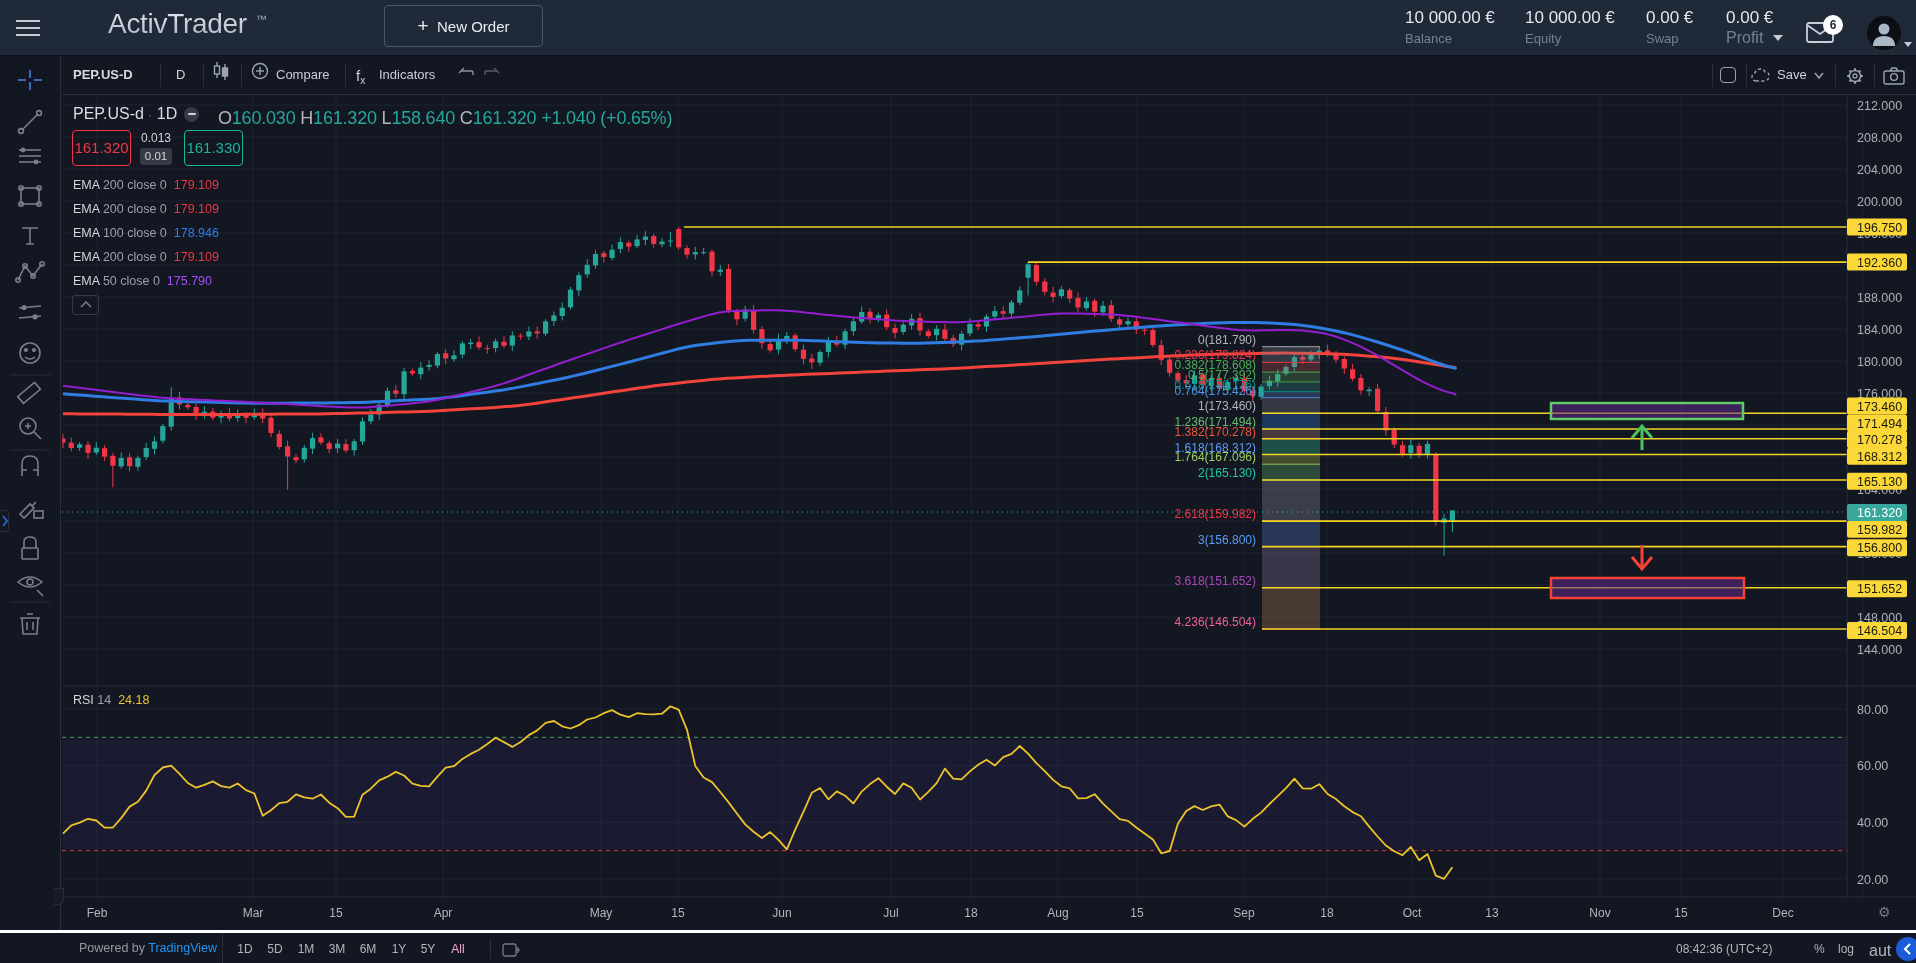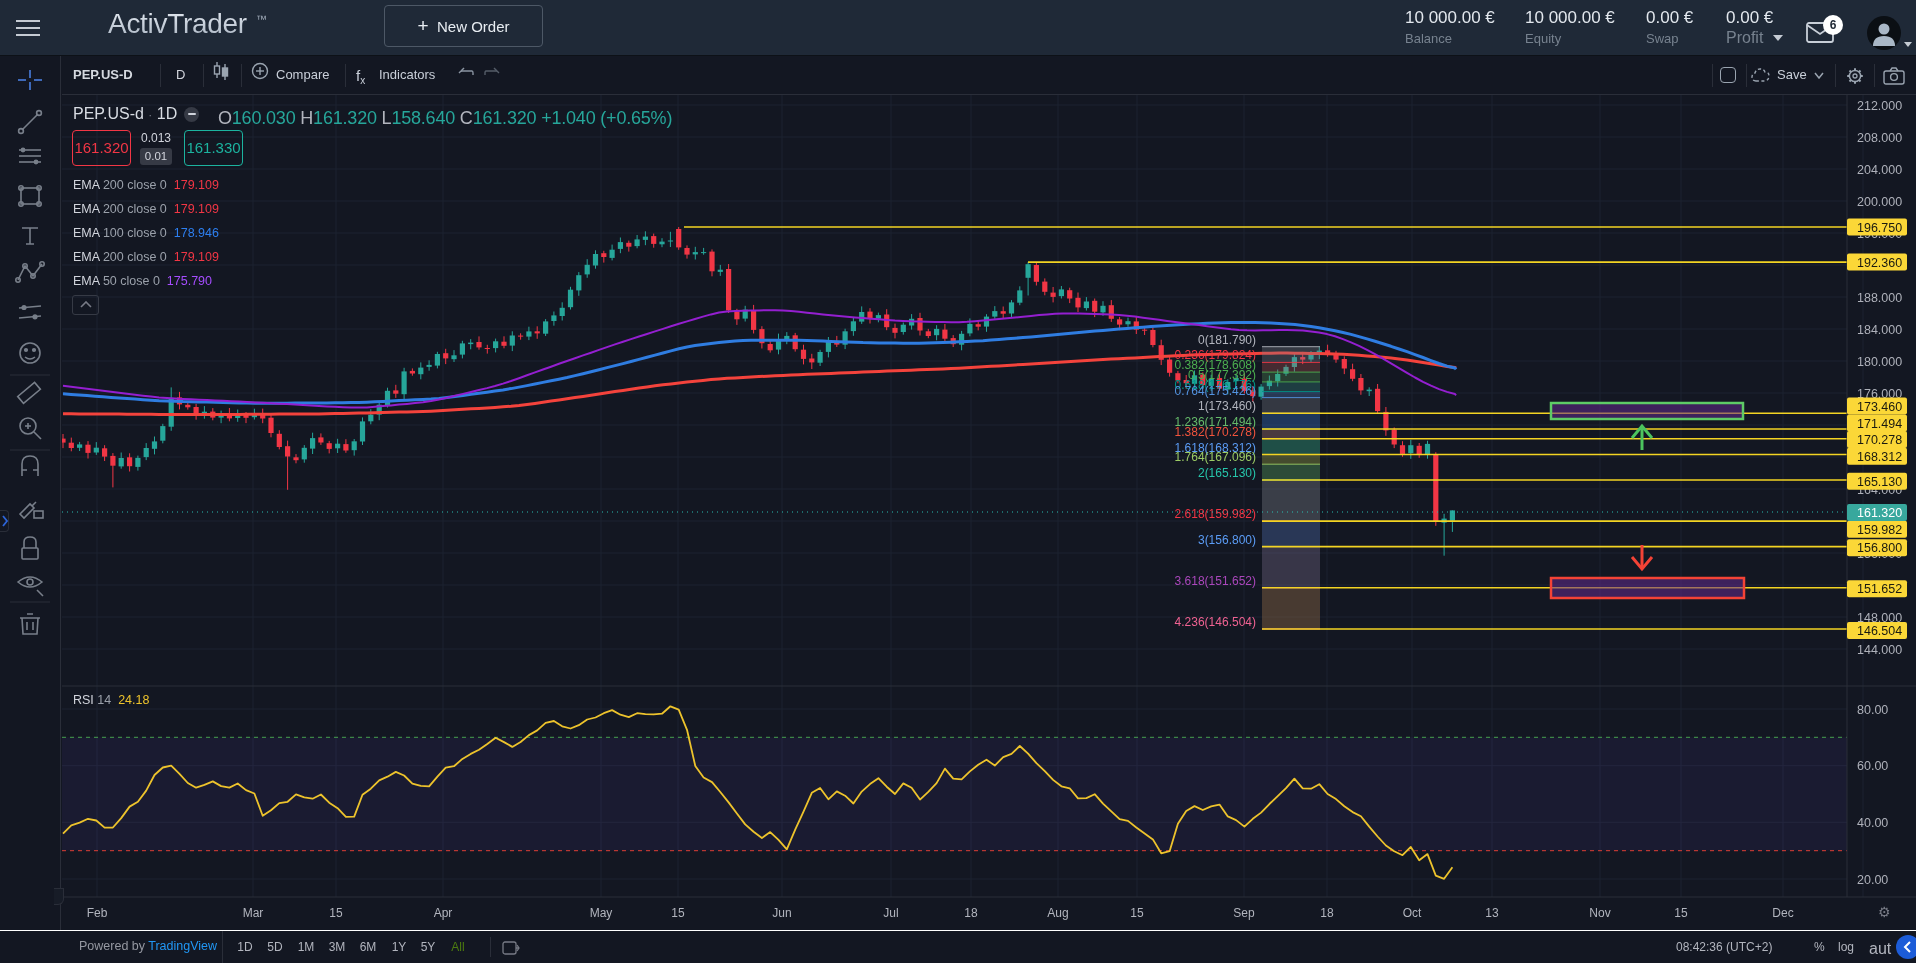--- a/index.html
+++ b/index.html
@@ -713,31 +713,31 @@
 <div class="abs" style="left:73px;top:250px;font-size:12.5px;color:#d1d4dc">EMA <span style="color:#9aa0aa">200 close 0</span>&nbsp;&nbsp;<span style="color:#f23645">179.109</span></div>
 <div class="abs" style="left:73px;top:274px;font-size:12.5px;color:#d1d4dc">EMA <span style="color:#9aa0aa">50 close 0</span>&nbsp;&nbsp;<span style="color:#a64dff">175.790</span></div>
 <div class="abs" style="left:72px;top:295px;width:27px;height:20px;border:1px solid #363a45;border-radius:3px"></div>
 <svg width="12" height="8" style="position:absolute;left:80px;top:301px">
     <path d="M1 6 L6 1 L11 6" stroke="#787b86" stroke-width="1.6" fill="none"></path>
   </svg>
 <div class="abs" style="left:73px;top:693px;font-size:12.5px;color:#d1d4dc">RSI <span style="color:#9aa0aa">14</span>&nbsp;&nbsp;<span style="color:#edc32c">24.18</span></div>
 
 <div class="abs" style="left:54px;top:888px;width:10px;height:17px;background:#171c27;border:1px solid #2a2e39;border-left:none;border-radius:0 0 6px 0"></div>
 
-<div class="abs" style="left:0;top:930px;width:1916px;height:33px;background:#131722;border-top:1px solid #ffffff">
+<div class="abs" style="left:0;top:930px;width:1916px;height:33px;background:#131722;border-top:3px solid #ffffff">
   <div class="abs" style="left:79px;top:8px;font-size:12.5px;color:#9598a1">Powered by <span style="color:#2196f3">TradingView</span></div>
     <div class="abs" style="left:222px;top:0;width:1px;height:33px;background:#2a2e39"></div>
   <div class="abs" style="left:230px;top:9px;font-size:12px;color:#b2b5be;width:30px;text-align:center">1D</div>
     <div class="abs" style="left:260px;top:9px;font-size:12px;color:#b2b5be;width:30px;text-align:center">5D</div>
     <div class="abs" style="left:291px;top:9px;font-size:12px;color:#b2b5be;width:30px;text-align:center">1M</div>
     <div class="abs" style="left:322px;top:9px;font-size:12px;color:#b2b5be;width:30px;text-align:center">3M</div>
     <div class="abs" style="left:353px;top:9px;font-size:12px;color:#b2b5be;width:30px;text-align:center">6M</div>
     <div class="abs" style="left:384px;top:9px;font-size:12px;color:#b2b5be;width:30px;text-align:center">1Y</div>
     <div class="abs" style="left:413px;top:9px;font-size:12px;color:#b2b5be;width:30px;text-align:center">5Y</div>
-    <div class="abs" style="left:443px;top:9px;font-size:12px;color:#4d7c0f;width:30px;text-align:center">All</div>
+    <div class="abs" style="left:443px;top:9px;font-size:12px;color:#f9a8d4;width:30px;text-align:center">All</div>
   <div class="abs" style="left:490px;top:6px;width:1px;height:20px;background:#2a2e39"></div>
   <svg width="18" height="16" style="position:absolute;left:502px;top:9px">
       <rect x="1" y="2" width="13" height="12" rx="2" stroke="#787b86" stroke-width="1.3" fill="none"></rect>
       <path d="M14 8 L17 8 M15 5 L17 8 L15 11" stroke="#787b86" stroke-width="1.3" fill="none"></path>
     </svg>
   <div class="abs" style="left:1676px;top:9px;font-size:12px;color:#b2b5be">08:42:36 (UTC+2)</div>
   <div class="abs" style="left:1814px;top:9px;font-size:12px;color:#b2b5be">%</div>
   <div class="abs" style="left:1838px;top:9px;font-size:12px;color:#b2b5be">log</div>
   <div class="abs" style="left:1869px;top:9px;font-size:16px;color:#b2b5be">aut</div>
   <div class="abs" style="left:1896px;top:4px;width:24px;height:24px;border-radius:50%;background:#1c5cd8"></div>

